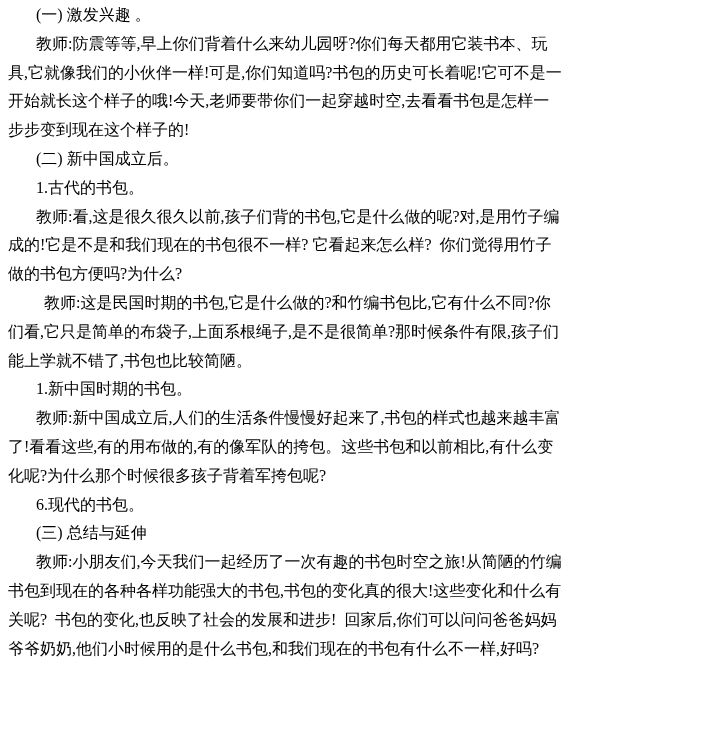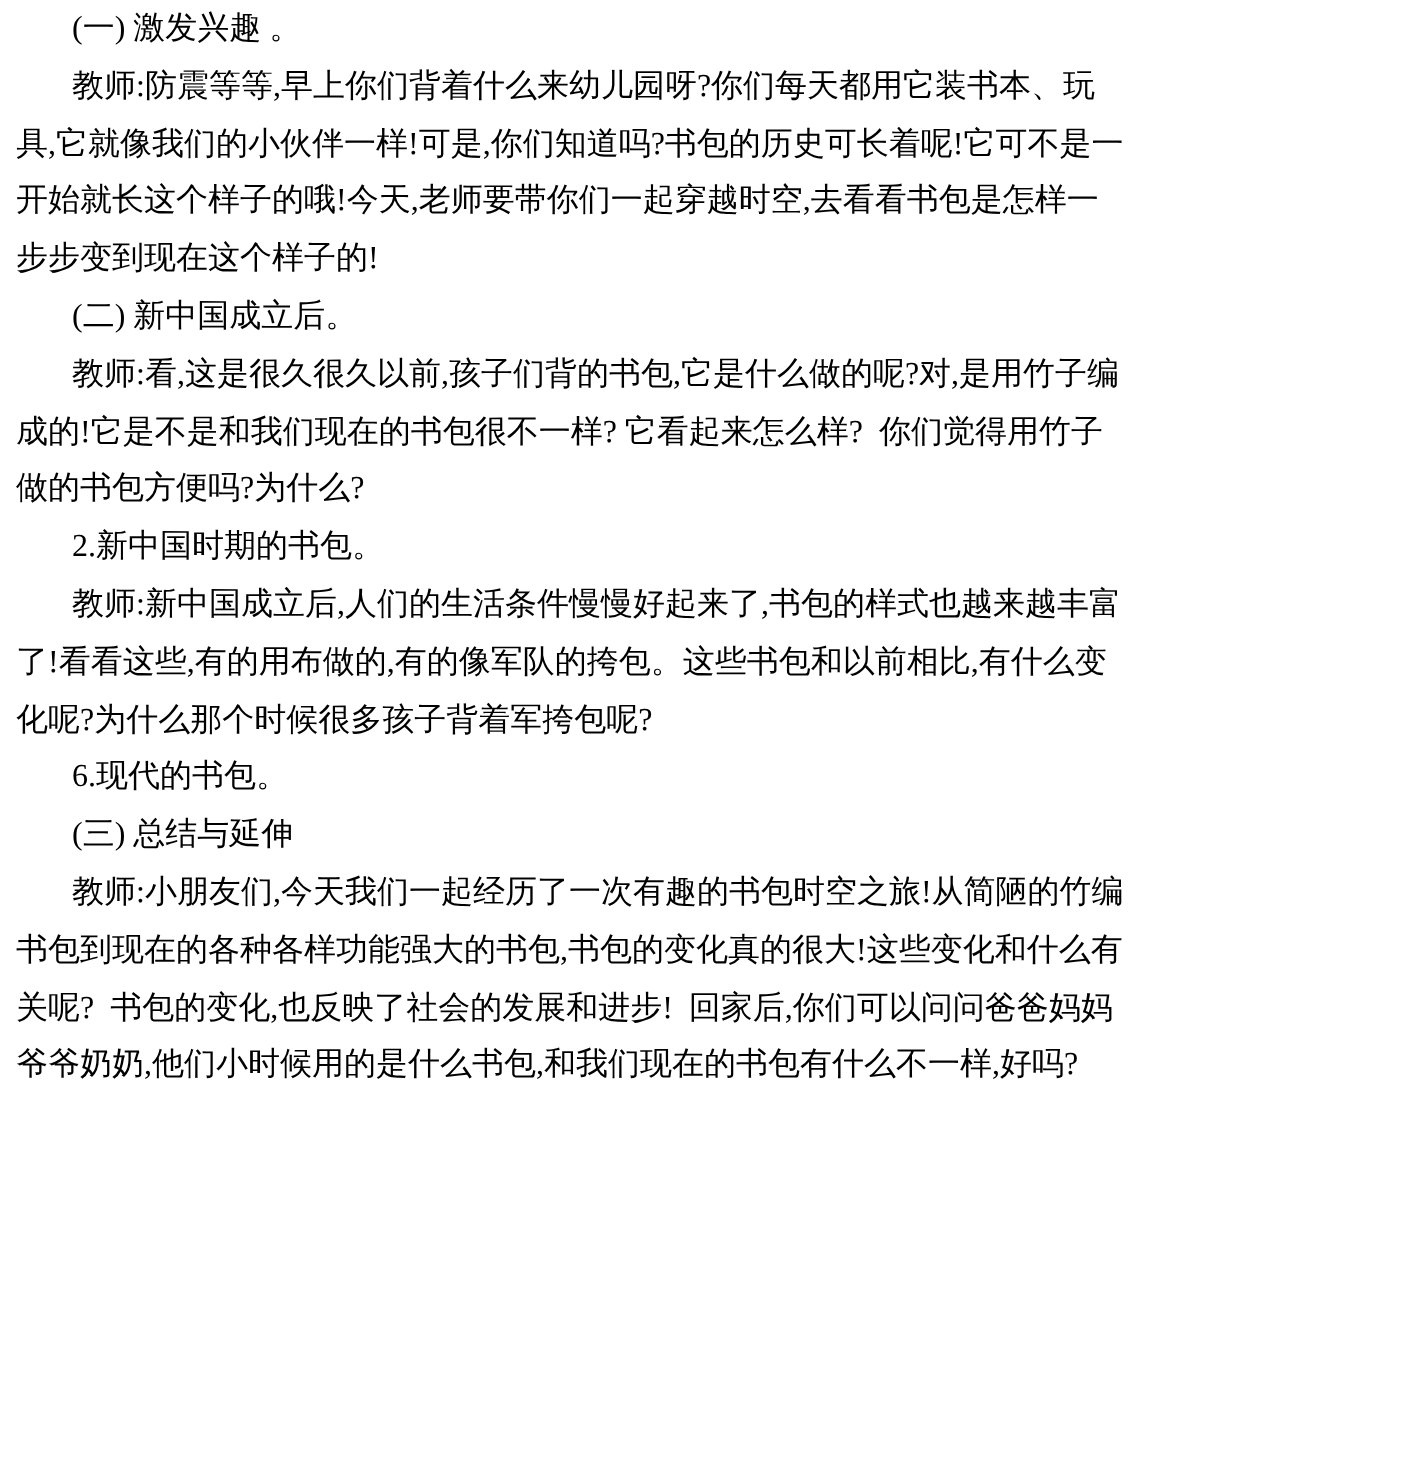--- a/index.html
+++ b/index.html
@@ -31,19 +31,21 @@
     word-break: break-all;
   }
 </style>
 </head>
 <body>
 
 <div class="doc">
   <p class="para">(一) 激发兴趣 。</p>
   <p class="para">教师:防震等等,早上你们背着什么来幼儿园呀?你们每天都用它装书本、玩具,它就像我们的小伙伴一样!可是,你们知道吗?书包的历史可长着呢!它可不是一开始就长这个样子的哦!今天,老师要带你们一起穿越时空,去看看书包是怎样一步步变到现在这个样子的!</p>
   <p class="para">(二) 新中国成立后。</p>
+  <p class="para">1.古代的书包。</p>
   <p class="para">教师:看,这是很久很久以前,孩子们背的书包,它是什么做的呢?对,是用竹子编成的!它是不是和我们现在的书包很不一样? 它看起来怎么样?  你们觉得用竹子做的书包方便吗?为什么?</p>
-  <p class="para">2.新中国时期的书包。</p>
+  <p class="para">  教师:这是民国时期的书包,它是什么做的?和竹编书包比,它有什么不同?你们看,它只是简单的布袋子,上面系根绳子,是不是很简单?那时候条件有限,孩子们能上学就不错了,书包也比较简陋。</p>
+  <p class="para">1.新中国时期的书包。</p>
   <p class="para">教师:新中国成立后,人们的生活条件慢慢好起来了,书包的样式也越来越丰富了!看看这些,有的用布做的,有的像军队的挎包。这些书包和以前相比,有什么变化呢?为什么那个时候很多孩子背着军挎包呢?</p>
   <p class="para">6.现代的书包。</p>
   <p class="para">(三) 总结与延伸</p>
   <p class="para">教师:小朋友们,今天我们一起经历了一次有趣的书包时空之旅!从简陋的竹编书包到现在的各种各样功能强大的书包,书包的变化真的很大!这些变化和什么有关呢?  书包的变化,也反映了社会的发展和进步!  回家后,你们可以问问爸爸妈妈爷爷奶奶,他们小时候用的是什么书包,和我们现在的书包有什么不一样,好吗?</p>
 </div>
 
 </body></html>

